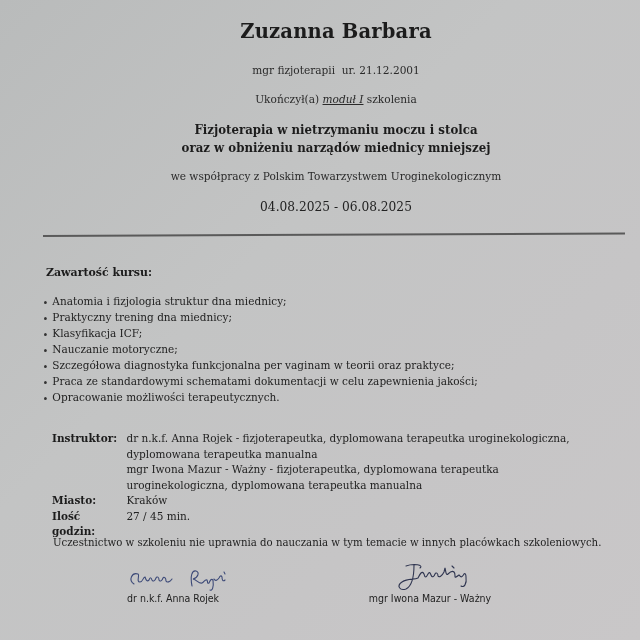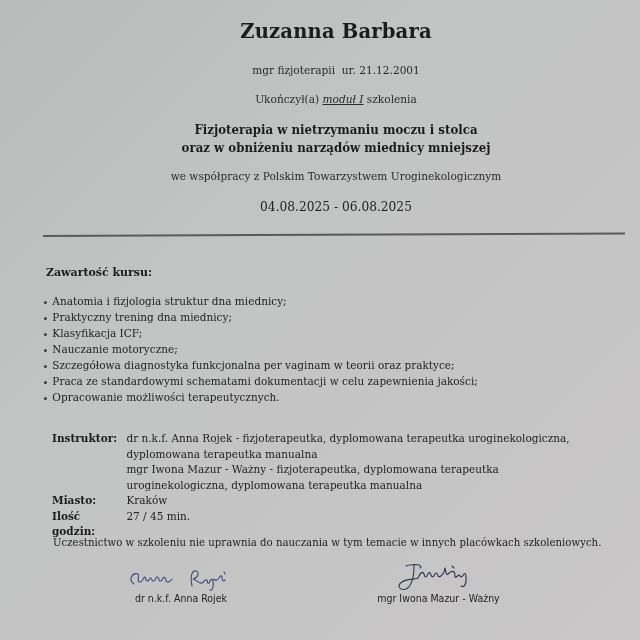--- a/index.html
+++ b/index.html
@@ -140,21 +140,20 @@
       left: 37px;
       top: 536px;
       font-size: 11.3px;
       color: #222;
       transform: scaleX(0.9);
       transform-origin: left center;
     }
 
     .sig-block {
       position: absolute;
-      text-align: center;
     }
     .sig-1 { left: 105px; top: 566px; width: 120px; }
     .sig-2 { left: 345px; top: 562px; width: 155px; }
     .sig-scribble {
       display: block;
       height: 26px;
       margin: 0 auto;
     }
     .sig-name {
       display: block;

